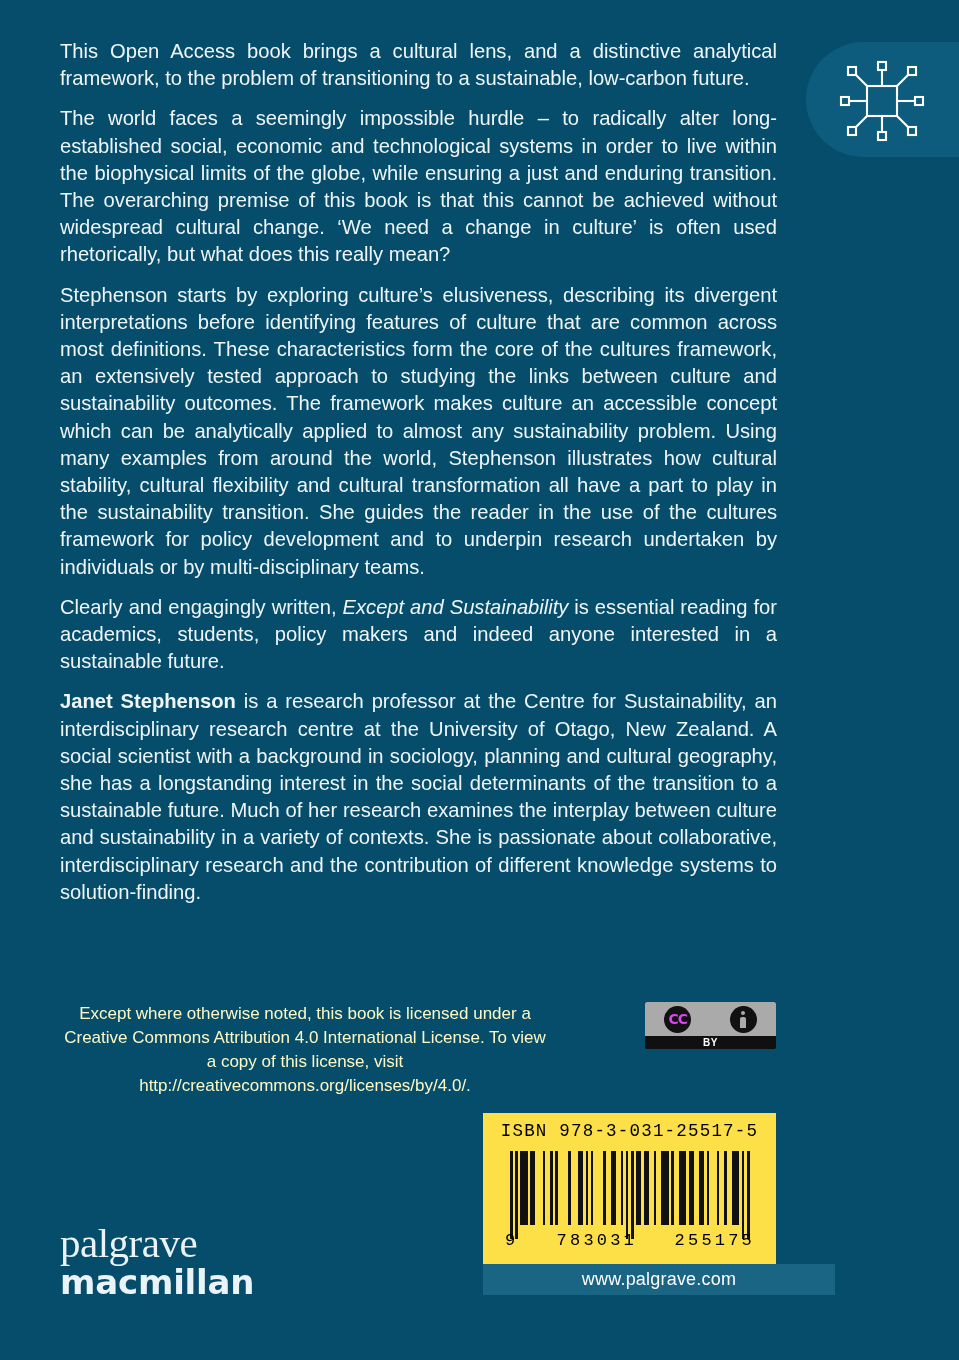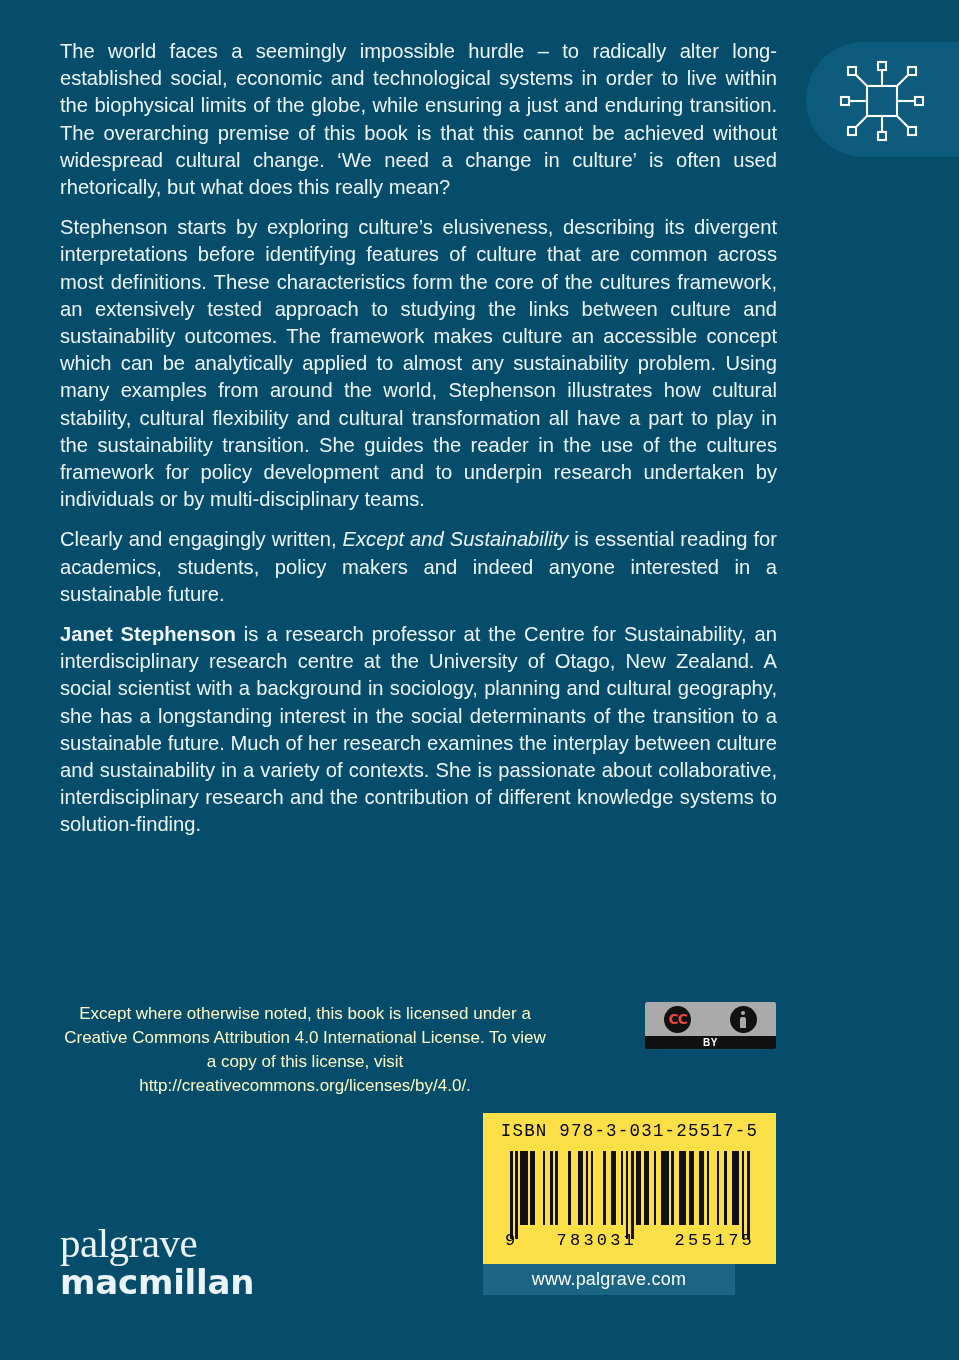--- a/index.html
+++ b/index.html
@@ -87,21 +87,21 @@
     font-size: 10px;
     font-weight: bold;
     letter-spacing: 0.6px;
     text-align: center;
     line-height: 13px;
   }
   .cc-circle {
     width: 27px; height: 27px;
     border-radius: 50%;
     background: #111;
-    color: #ef4444;
+    color: #d946ef;
     font-size: 14px;
     font-weight: bold;
     display: flex;
     align-items: center;
     justify-content: center;
     letter-spacing: -1px;
     font-family: "DejaVu Sans", sans-serif;
   }
   .cc-circle.person { font-size: 0; position: relative; }
   .cc-circle.person::before {
@@ -164,21 +164,21 @@
     display: flex;
     justify-content: space-between;
   }
   .ean-digits .lead { width: 14px; text-align: left; }
   .ean-digits .grp { letter-spacing: 3.2px; }
 
   .url-bar {
     position: absolute;
     left: 483px;
     top: 1264px;
-    width: 252px;
+    width: 352px;
     height: 31px;
     background: #1a6484;
     color: #ffffff;
     font-size: 18px;
     display: flex;
     align-items: center;
     justify-content: center;
     letter-spacing: 0.2px;
   }
 
@@ -226,20 +226,21 @@
         <rect x="95" y="42" width="8" height="8"></rect>
         <rect x="28" y="12" width="8" height="8"></rect>
         <rect x="88" y="12" width="8" height="8"></rect>
         <rect x="28" y="72" width="8" height="8"></rect>
         <rect x="88" y="72" width="8" height="8"></rect>
       </g>
     </svg>
   </div>
 
   <div class="blurb">
+    <p>This Open Access book brings a cultural lens, and a distinctive analytical framework, to the problem of transitioning to a sustainable, low-carbon future.</p>
     <p>The world faces a seemingly impossible hurdle – to radically alter long-established social, economic and technological systems in order to live within the biophysical limits of the globe, while ensuring a just and enduring transition. The overarching premise of this book is that this cannot be achieved without widespread cultural change. ‘We need a change in culture’ is often used rhetorically, but what does this really mean?</p>
     <p>Stephenson starts by exploring culture’s elusiveness, describing its divergent interpretations before identifying features of culture that are common across most definitions. These characteristics form the core of the cultures framework, an extensively tested approach to studying the links between culture and sustainability outcomes. The framework makes culture an accessible concept which can be analytically applied to almost any sustainability problem. Using many examples from around the world, Stephenson illustrates how cultural stability, cultural flexibility and cultural transformation all have a part to play in the sustainability transition. She guides the reader in the use of the cultures framework for policy development and to underpin research undertaken by individuals or by multi-disciplinary teams.</p>
     <p><span>Clearly and engagingly written, </span><em>Except and Sustainability</em><span> is essential reading for academics, students, policy makers and indeed anyone interested in a sustainable future.</span></p>
     <p class="last"><b>Janet Stephenson</b><span> is a research professor at the Centre for Sustainability, an interdisciplinary research centre at the University of Otago, New Zealand. A social scientist with a background in sociology, planning and cultural geography, she has a longstanding interest in the social determinants of the transition to a sustainable future. Much of her research examines the interplay between culture and sustainability in a variety of contexts. She is passionate about collaborative, interdisciplinary research and the contribution of different knowledge systems to solution-finding.</span></p>
   </div>
 
   <div class="license">Except where otherwise noted, this book is licensed under a Creative Commons Attribution 4.0 International License. To view a copy of this license, visit http://creativecommons.org/licenses/by/4.0/.</div>
 
   <div class="ccby">
     <div class="top">

